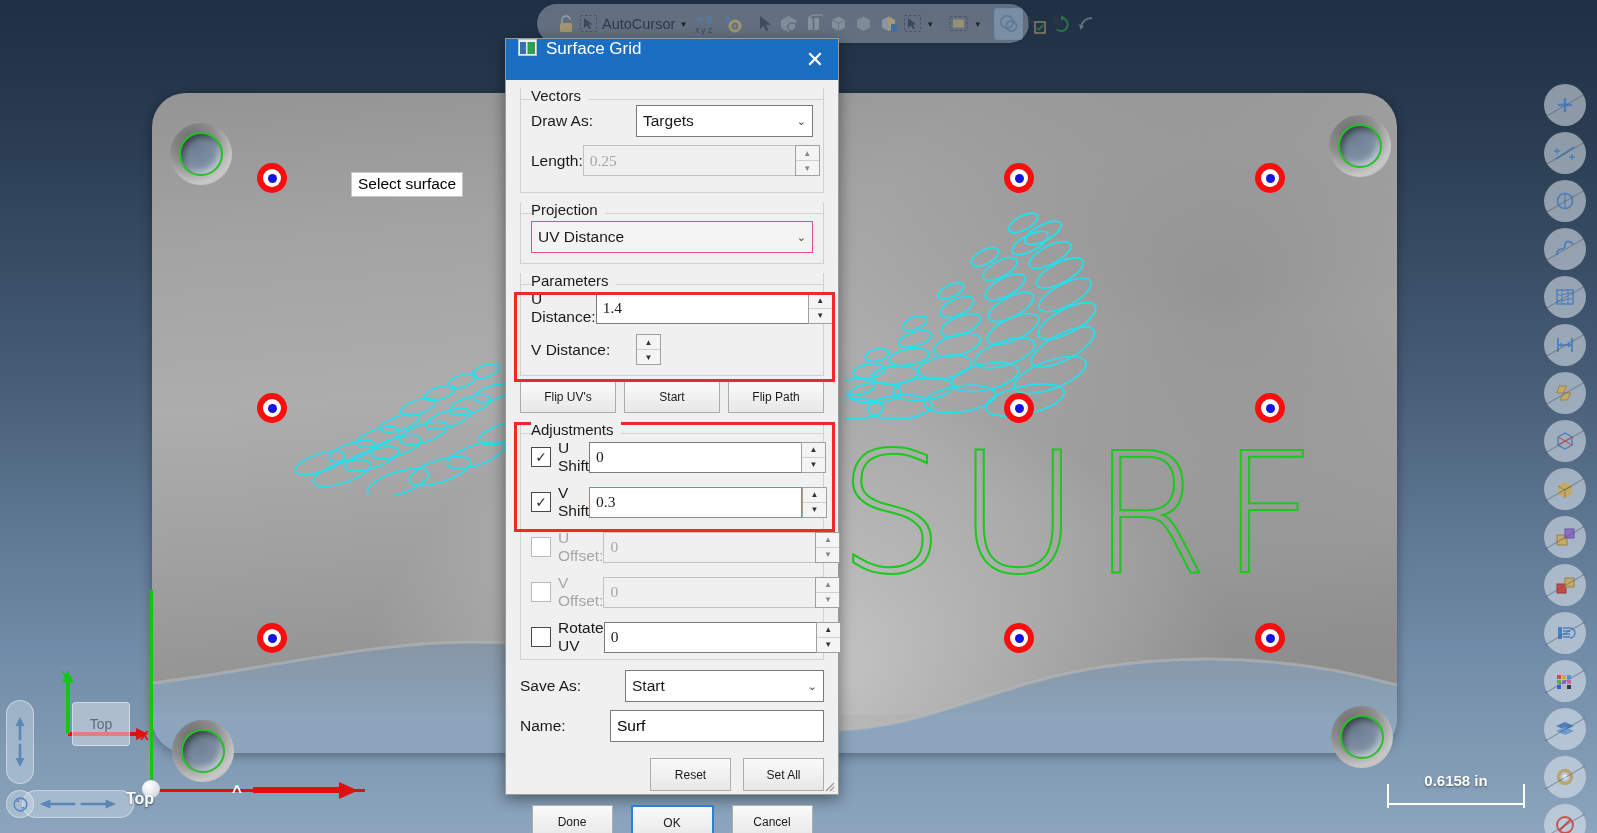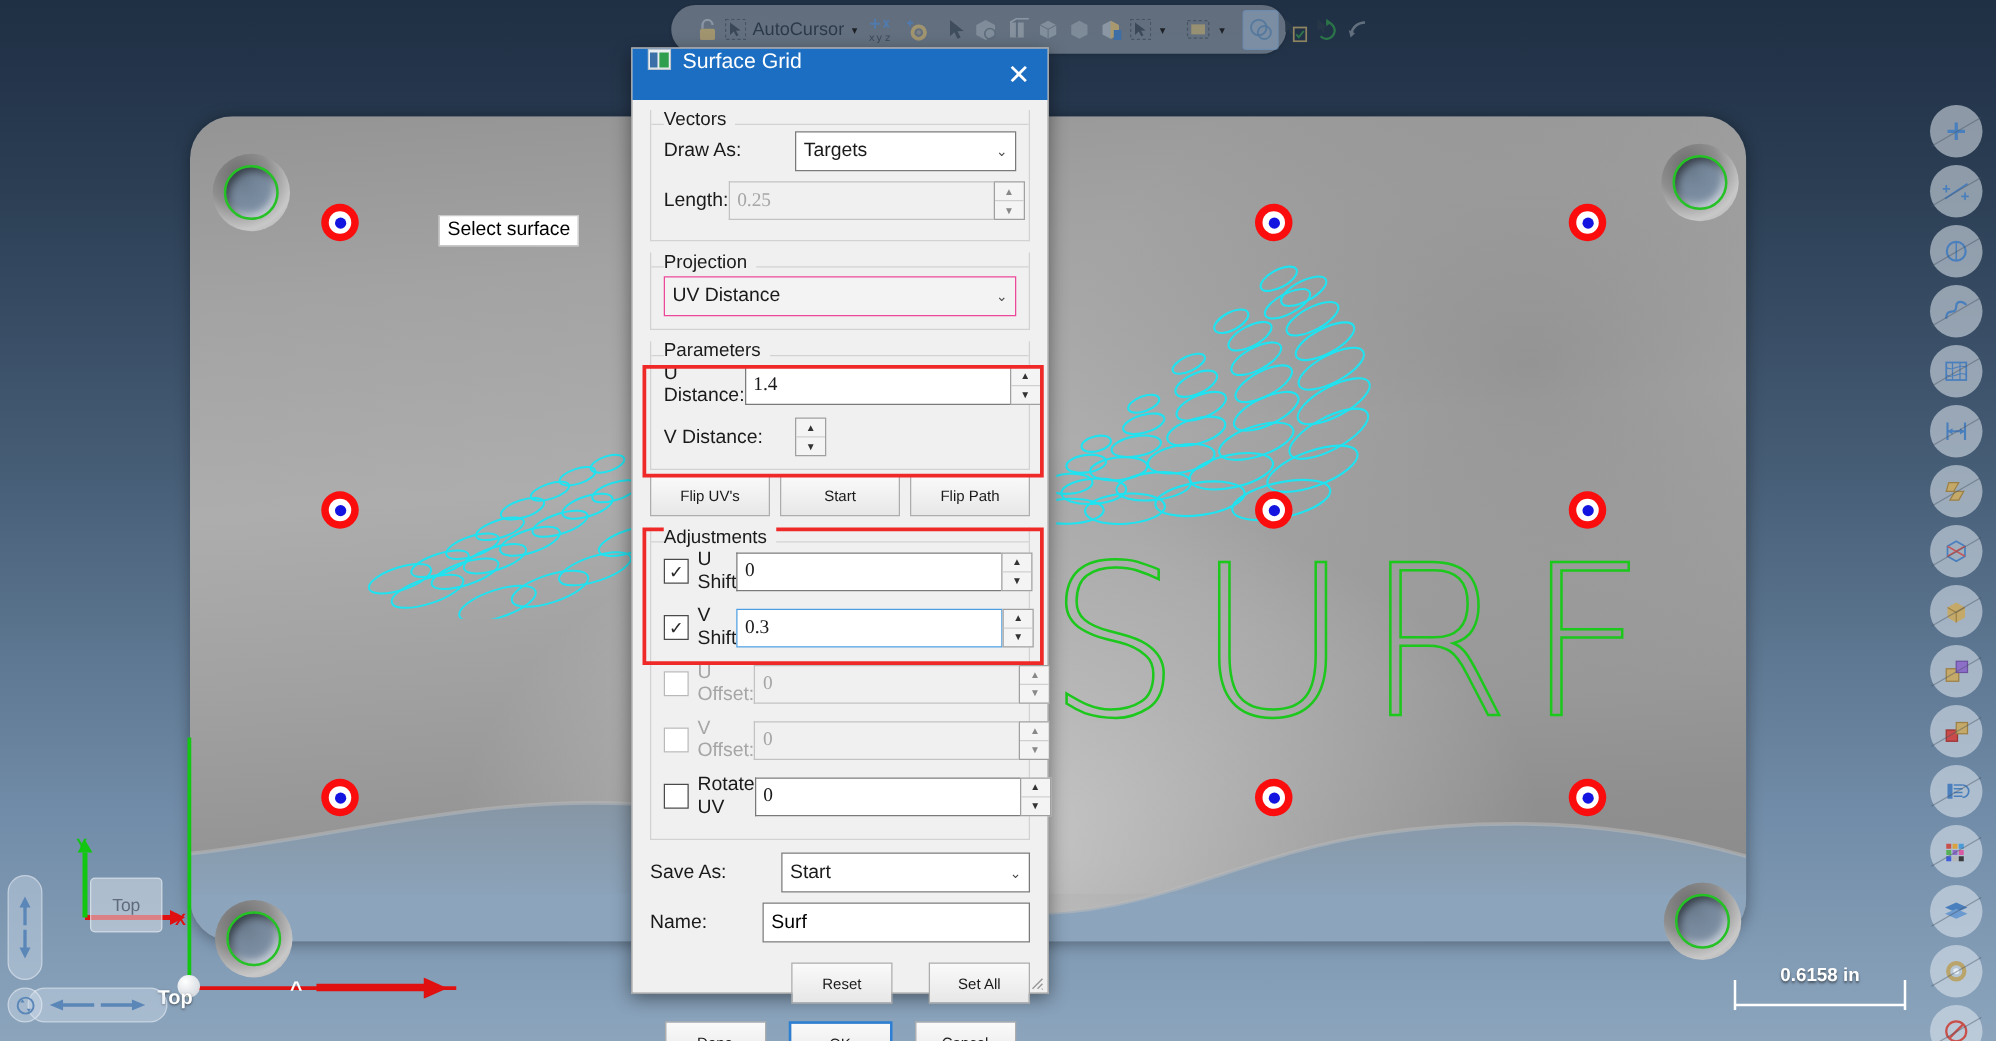--- a/index.html
+++ b/index.html
@@ -232,21 +232,21 @@
     font-family:"Liberation Sans", sans-serif;
     font-size:12px;color:#1a1a1a;
     height:31px;display:flex;align-items:center;justify-content:center;
   }
   .btn.primary{border:2px solid #2d7fd3;}
 
   #uv-btn-row{display:flex;gap:8px;margin:2px 0 9px 0;}
   #uv-btn-row .btn{flex:1;}
 
   #save-rows{margin-top:10px;}
-  #bottom-btns1{display:flex;justify-content:flex-end;gap:29px;margin-top:16px;}
+  #bottom-btns1{display:flex;justify-content:flex-end;gap:12px;margin-top:16px;}
   #bottom-btns1 .btn{width:79px;}
   #bottom-btns2{display:flex;gap:18px;margin-top:14px;justify-content:center;}
   #bottom-btns2 .btn{width:79px;}
 
   .hilite{
     position:absolute;border:3px solid #ef2828;pointer-events:none;
   }
   #hl-params{left:8px;top:212px;width:315px;height:84px;}
   #hl-adjust{left:8px;top:342px;width:315px;height:104px;}
 
@@ -734,21 +734,21 @@
         </div>
       </div>
     </div>
 
     <div id="uv-btn-row">
       <div class="btn">Flip UV's</div>
       <div class="btn">Start</div>
       <div class="btn">Flip Path</div>
     </div>
 
-    <div class="group" style="padding-bottom:12px;">
+    <div class="group" style="padding-bottom:0;">
       <span class="legend">Adjustments</span>
 
       <div class="cbrow">
         <span class="cb">✓</span>
         <span class="lab">U Shift</span>
         <div class="spin">
           <input type="text" value="0" style="">
           <div class="btns">
             <div>▲</div>
             <div>▼</div>

